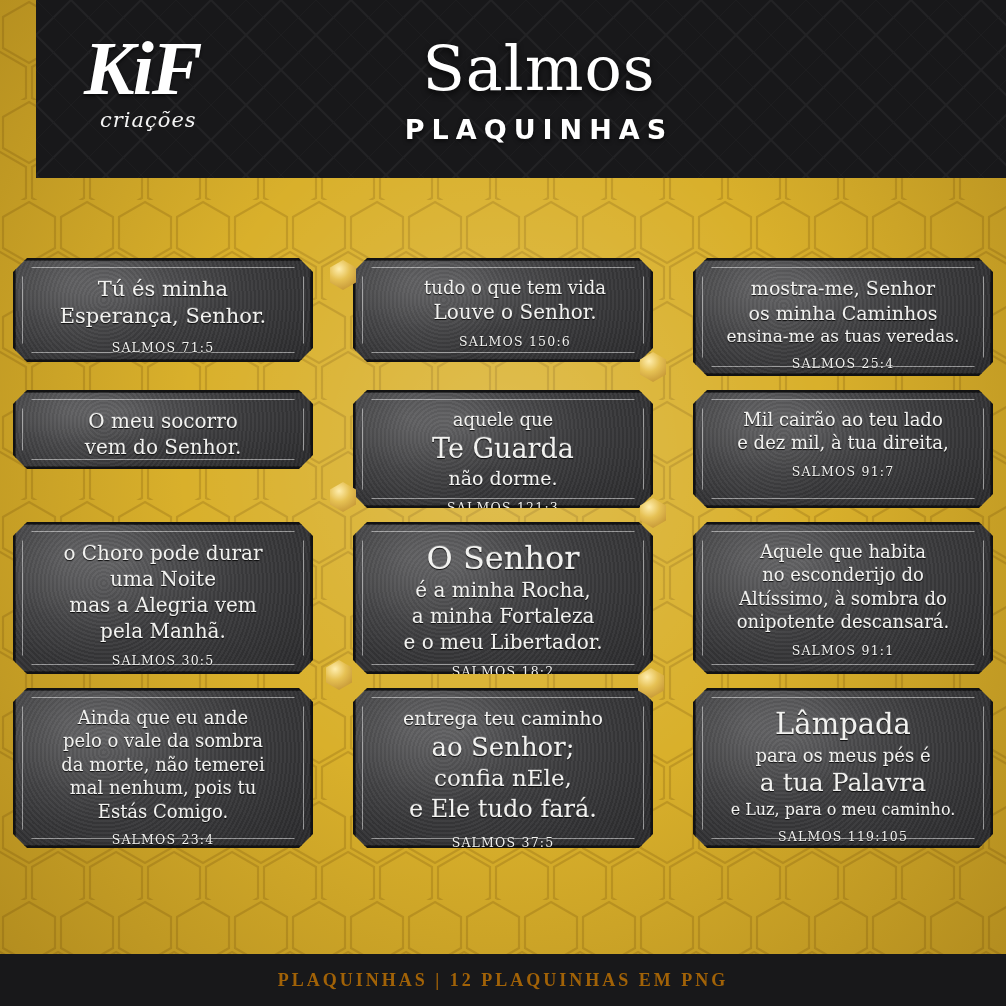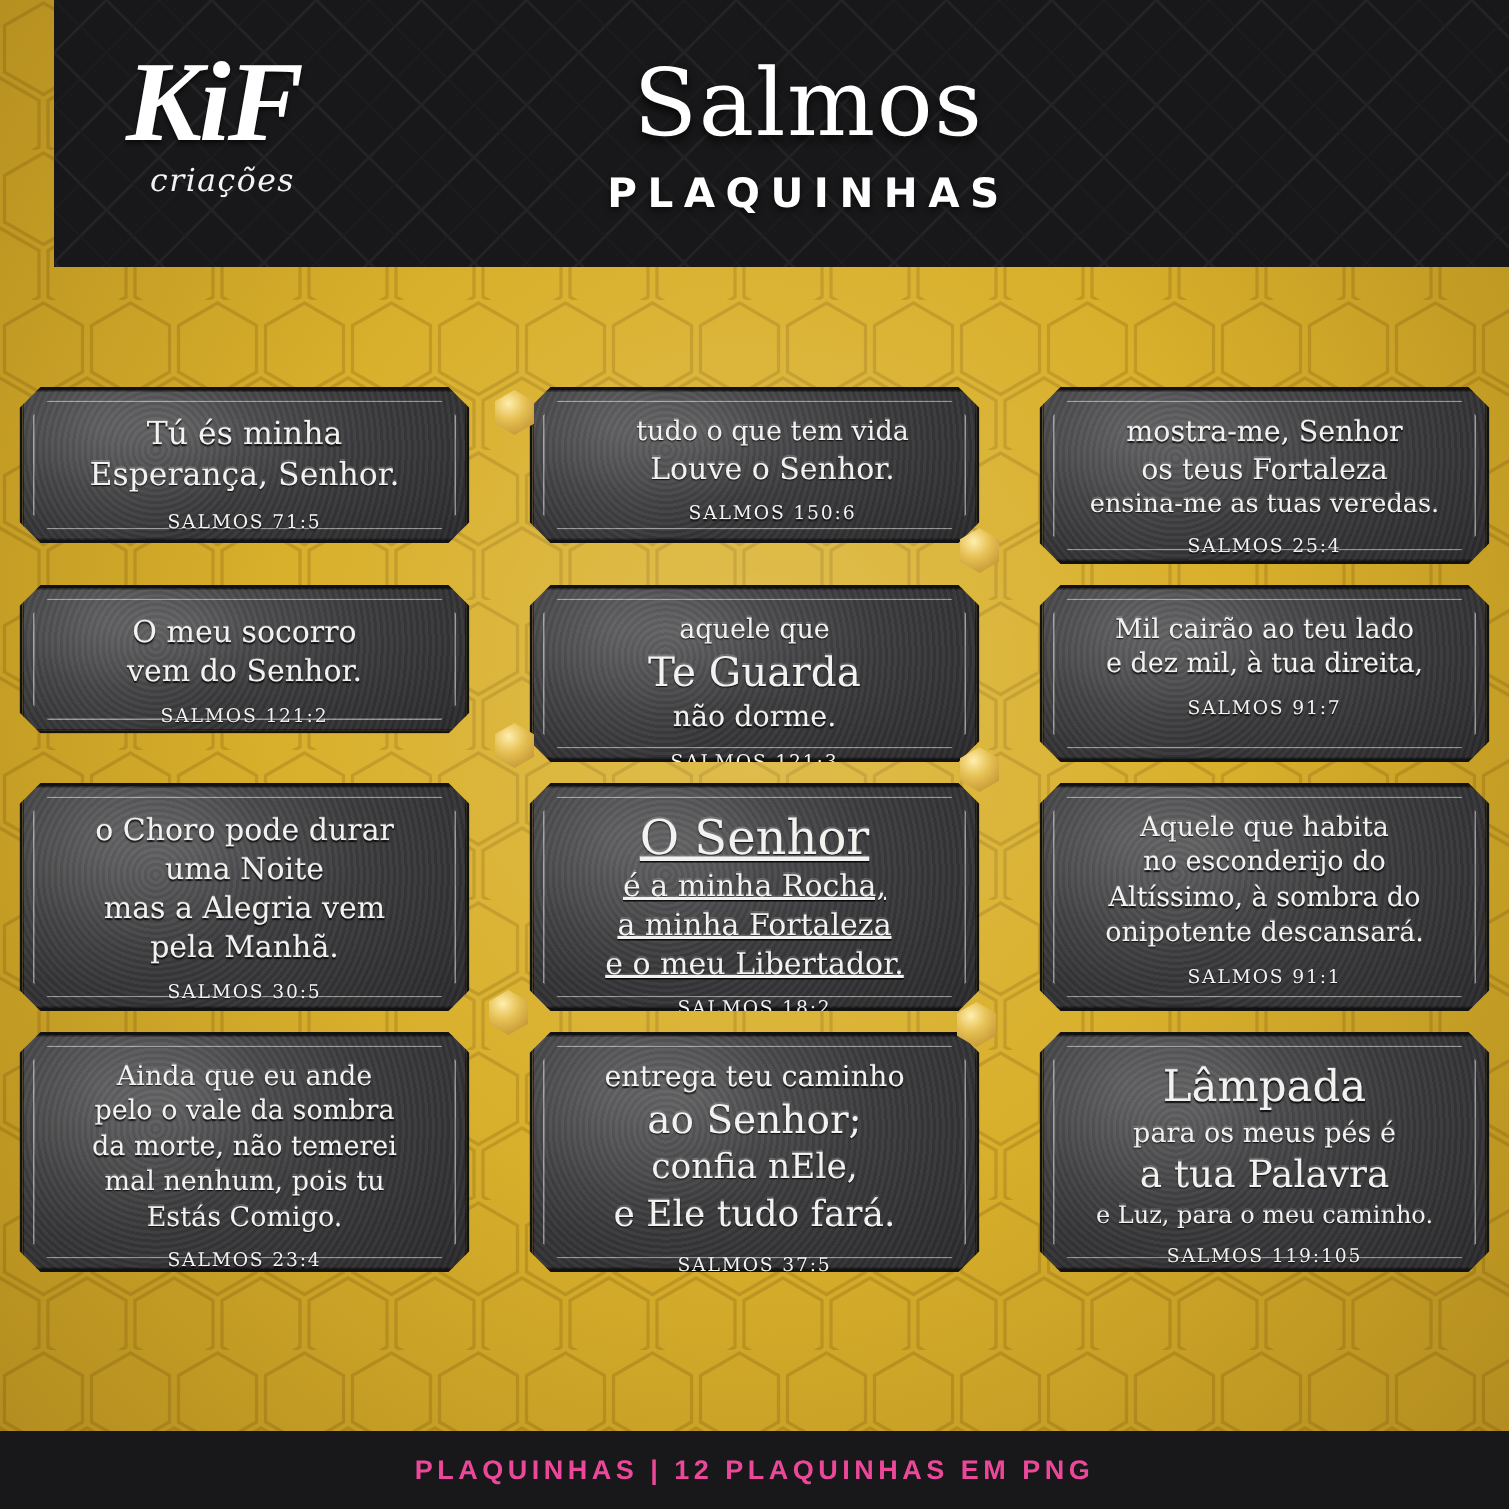--- a/index.html
+++ b/index.html
@@ -74,22 +74,22 @@
     text-shadow:0 2px 4px rgba(0,0,0,.6);
   }
 
   
   .footer{
     position:absolute;left:0;bottom:0;width:1006px;height:52px;
     background:#18181a;
     display:flex;align-items:center;justify-content:center;
   }
   .footer-text{
-    font-family:Liberation Sans, sans-serif;
-    font-size:18px;font-weight:bold;color:#ec4899;letter-spacing:3px;
+    font-family:Liberation Serif, serif;
+    font-size:18px;font-weight:bold;color:#a16207;letter-spacing:3px;
   }
 
   
   .grid{
     position:absolute;left:30px;top:258px;width:946px;
     display:grid;
     grid-template-columns:300px 300px 300px;
     column-gap:40px;
     justify-content:center;
   }
@@ -223,29 +223,29 @@
           <span class="l sm" style="font-size:18px">tudo o que tem vida</span>
           <span class="l mid">Louve o Senhor.</span>
         </div>
         <div class="ref">SALMOS 150:6</div>
       </div>
     </div>
     <div class="cell">
       <div class="plaque s19" style="height:118px;">
         <div class="verse">
           <span class="l">mostra-me, Senhor</span>
-          <span class="l">os teus Fortaleza</span>
+          <span class="l">os minha Caminhos</span>
           <span class="l" style="font-size:17px">ensina-me as tuas veredas.</span>
         </div>
         <div class="ref">SALMOS 25:4</div>
       </div>
     </div>
 
     <div class="cell">
-      <div class="plaque s20" style="height:99px;">
+      <div class="plaque s20" style="height:79px;">
         <div class="verse">
           <span class="l">O meu socorro</span>
           <span class="l">vem do Senhor.</span>
         </div>
         <div class="ref">SALMOS 121:2</div>
       </div>
     </div>
     <div class="cell">
       <div class="plaque" style="height:118px;">
         <div class="verse">
@@ -271,21 +271,21 @@
         <div class="verse">
           <span class="l">o Choro pode durar</span>
           <span class="l">uma Noite</span>
           <span class="l">mas a Alegria vem</span>
           <span class="l">pela Manhã.</span>
         </div>
         <div class="ref">SALMOS 30:5</div>
       </div>
     </div>
     <div class="cell">
-      <div class="plaque" style="height:152px;text-decoration:underline;">
+      <div class="plaque" style="height:152px;">
         <div class="verse">
           <span class="l" style="font-size:32px;line-height:1.15">O Senhor</span>
           <span class="l" style="font-size:20px">é a minha Rocha,</span>
           <span class="l" style="font-size:20px">a minha Fortaleza</span>
           <span class="l" style="font-size:20px">e o meu Libertador.</span>
         </div>
         <div class="ref">SALMOS 18:2</div>
       </div>
     </div>
     <div class="cell">

